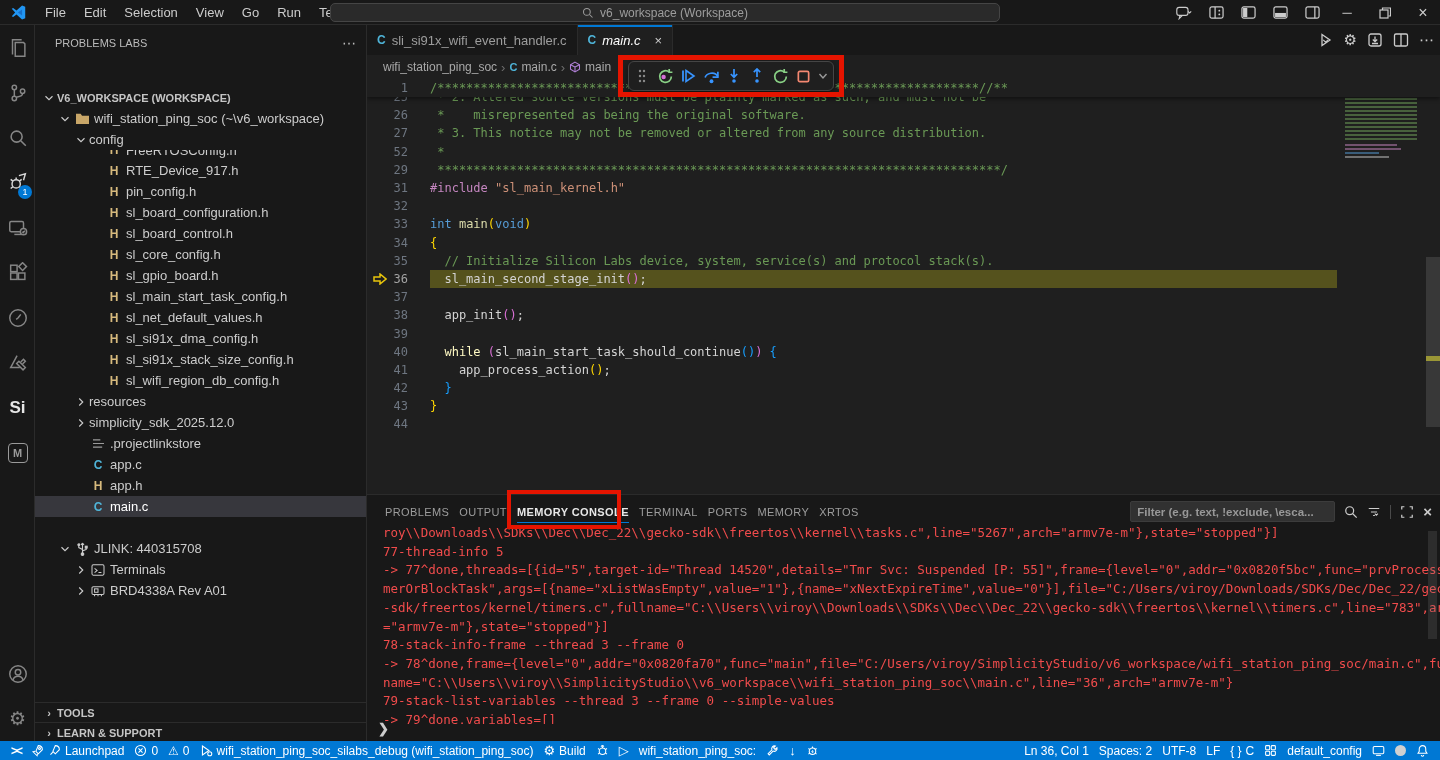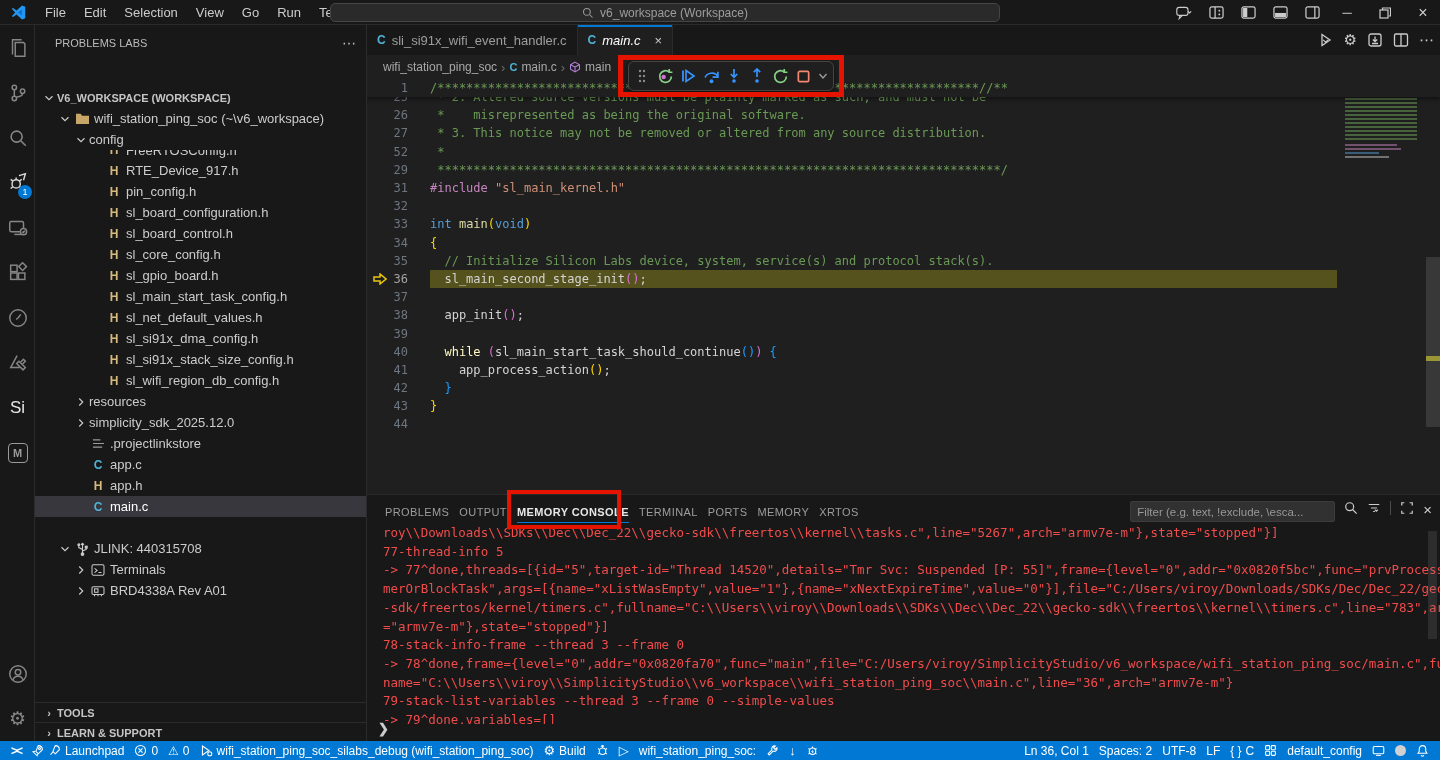--- a/index.html
+++ b/index.html
@@ -21,21 +21,21 @@
   .tb-ic{width:28px;height:25px;display:flex;align-items:center;justify-content:center;color:#cccccc;}
   .win-ctl{width:34px;height:25px;display:flex;align-items:center;justify-content:center;color:#cccccc;font-size:13px;}
 
   
   #activitybar{left:0;top:25px;width:35px;height:716px;background:#181818;border-right:1px solid #2b2b2b;}
   .act-item{width:35px;height:45px;display:flex;align-items:center;justify-content:center;position:relative;color:#868686;}
   .act-item.active{color:#d7d7d7;}
   .act-badge{position:absolute;right:3px;bottom:6px;background:#0078d4;color:#fff;font-size:9px;
     min-width:14px;height:14px;border-radius:8px;display:flex;align-items:center;justify-content:center;}
   #act-bottom{position:absolute;left:0;bottom:0;}
-  .si-txt{font-size:17px;font-weight:normal;color:#e6e6e6;}
+  .si-txt{font-size:17px;font-weight:bold;color:#e6e6e6;}
   .m-box{width:20px;height:20px;border:1.5px solid #9a9a9a;border-radius:4px;display:flex;align-items:center;
     justify-content:center;font-size:11px;font-weight:bold;color:#9a9a9a;}
 
   
   #sidebar{left:35px;top:25px;width:332px;height:716px;background:#181818;border-right:1px solid #2b2b2b;overflow:hidden;}
   #sidebar-header{height:35px;display:flex;align-items:center;padding:0 10px 0 20px;font-size:11px;color:#bbbbbb;}
   #sidebar-header .sp{flex:1;}
   #tree{position:absolute;left:0;top:62px;width:332px;}
   .tree-row{height:21px;display:flex;align-items:center;font-size:13px;color:#cccccc;white-space:nowrap;overflow:hidden;}
   .tree-row.sel{background:#37373d;color:#ffffff;}
@@ -91,21 +91,21 @@
   .red-rect{border:5px solid #e51400;background:transparent;z-index:10;pointer-events:none;}
   #red-rect-toolbar{left:618px;top:55px;width:226px;height:42px;}
   #red-rect-console{left:507px;top:490px;width:114px;height:39px;border-width:4px;}
 
   
   #panel{left:367px;top:494px;width:1073px;height:247px;background:#181818;border-top:1px solid #2b2b2b;}
   #panel-tabs{position:absolute;left:18px;top:0;height:34px;display:flex;gap:10px;align-items:center;}
   .p-tab{font-size:11px;letter-spacing:.4px;color:#9d9d9d;height:34px;display:flex;align-items:center;position:relative;}
   .p-tab.active{color:#e7e7e7;font-weight:bold;}
   .p-tab.active:after{content:"";position:absolute;left:0;right:0;bottom:6px;height:1.5px;background:#0078d4;}
-  #panel-right{position:absolute;right:8px;top:6px;display:flex;gap:9px;color:#cccccc;}
+  #panel-right{position:absolute;right:8px;top:6px;display:flex;align-items:center;gap:9px;color:#cccccc;font-weight:bold;}
   #filter-box{width:205px;height:21px;background:#313131;border:1px solid #3c3c3c;border-radius:2px;
     font-size:11.5px;color:#989898;display:flex;align-items:center;padding:0 6px;overflow:hidden;white-space:nowrap;}
   .p-sep{width:1px;height:14px;background:#4a4a4a;}
   #console{position:absolute;left:16px;top:29px;width:1057px;height:200px;overflow:hidden;
     font-family:"DejaVu Sans Mono",monospace;font-size:12.5px;line-height:18.7px;color:#f14c4c;white-space:pre;}
   #repl-chev{position:absolute;left:11px;top:226px;color:#cccccc;font-size:13px;font-weight:bold;}
   #panel-scroll{position:absolute;right:3px;top:36px;width:9px;height:108px;background:rgba(121,121,121,.22);}
 
   
   #statusbar{left:0;top:741px;width:1440px;height:19px;background:#0078d4;display:flex;align-items:center;

